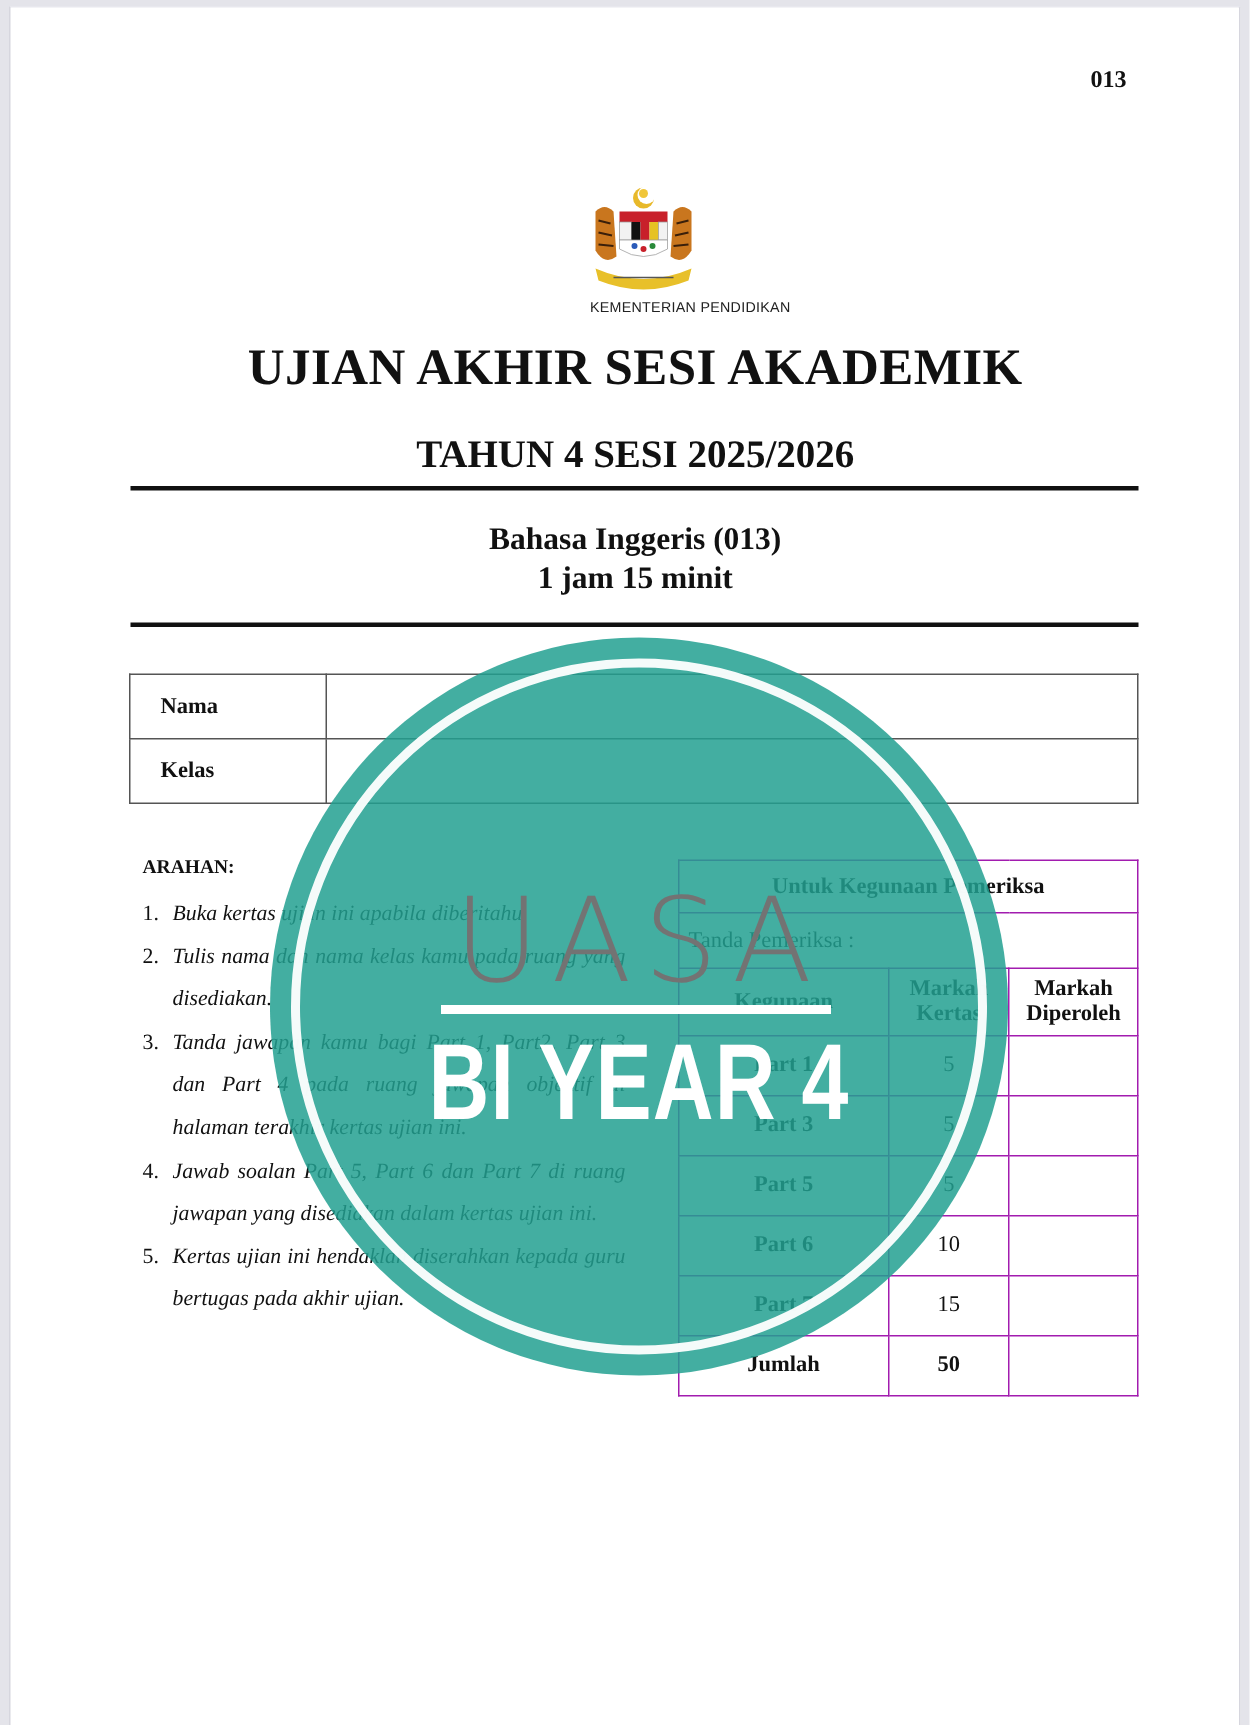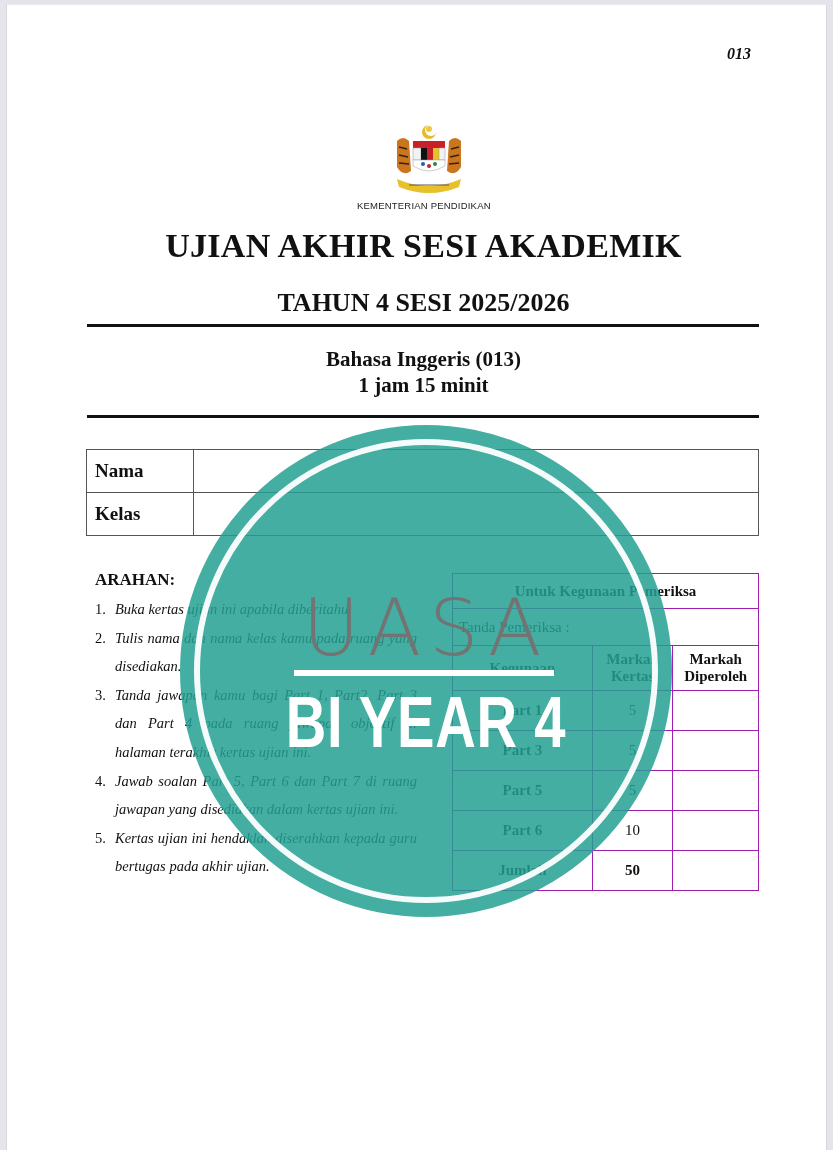--- a/index.html
+++ b/index.html
@@ -8,27 +8,27 @@
       background: #e4e4ea;
       font-family: "Liberation Serif", serif;
       color: #111;
     }
     .page {
       position: absolute; left: 6px; top: 4px; width: 819px; height: 1150px;
       background: #ffffff;
       border-left: 1px solid #d6d6de; border-right: 1px solid #d6d6de; border-top: 1px solid #e8e8ee;
     }
     .code {
-      position: absolute; left: 720px; top: 40px; font-weight: bold; font-size: 16px; font-style: italic;
+      position: absolute; left: 720px; top: 40px; font-weight: bold; font-size: 16px;
     }
     .crest {
       position: absolute; left: 384px; top: 118px; width: 76px; height: 74px;
     }
     .ministry {
-      position: absolute; left: 350px; top: 195px; width: 170px; text-align: left;
+      position: absolute; left: 350px; top: 195px; width: 170px; text-align: right;
       font-family: "Liberation Sans", sans-serif; font-size: 9.5px; letter-spacing: 0.2px; color: #222;
     }
     .title {
       position: absolute; left: 0; width: 833px; top: 222px; text-align: center;
       font-weight: bold; font-size: 34px; letter-spacing: 0.3px;
     }
     .subtitle {
       position: absolute; left: 0; width: 833px; top: 283px; text-align: center;
       font-weight: bold; font-size: 26px;
     }
@@ -37,26 +37,26 @@
     }
     .subject {
       position: absolute; left: 0; width: 833px; top: 341px; text-align: center;
       font-weight: bold; font-size: 21px; line-height: 26px;
     }
     .id-table {
       position: absolute; left: 79px; top: 444px; width: 673px;
       border-collapse: collapse;
     }
     .id-table td {
-      border: 1px solid #555; height: 42px; padding: 0 8px;
-      font-weight: bold; font-size: 19px;
+      border: 1px solid #555; height: 42px; padding: 0 20px;
+      font-weight: bold; font-size: 15px;
     }
     .id-table td.lbl { width: 90px; }
     .arahan-title {
-      position: absolute; left: 88px; top: 565px; font-weight: bold; font-size: 17px;
+      position: absolute; left: 88px; top: 565px; font-weight: bold; font-size: 13px;
     }
     .arahan-list {
       position: absolute; left: 88px; top: 590px; width: 322px;
       font-size: 14.5px; line-height: 28.6px;
     }
     .arahan-item { display: flex; }
     .arahan-item .num { width: 20px; flex: none; }
     .arahan-item .txt { font-style: italic; text-align: justify; flex: 1; }
     .mark-table {
       position: absolute; left: 445px; top: 568px; width: 307px;
@@ -207,20 +207,25 @@
     <tr>
       <td>Part 5</td>
       <td class="full">5</td>
       <td></td>
     </tr>
     <tr>
       <td>Part 6</td>
       <td class="full">10</td>
       <td></td>
     </tr>
+    <tr>
+      <td>Part 7</td>
+      <td class="full">15</td>
+      <td></td>
+    </tr>
     <tr class="total">
       <td>Jumlah</td>
       <td class="full">50</td>
       <td></td>
     </tr>
   </tbody>
     </table>
 
   <div class="watermark">
     <div class="wm-circle"></div>

